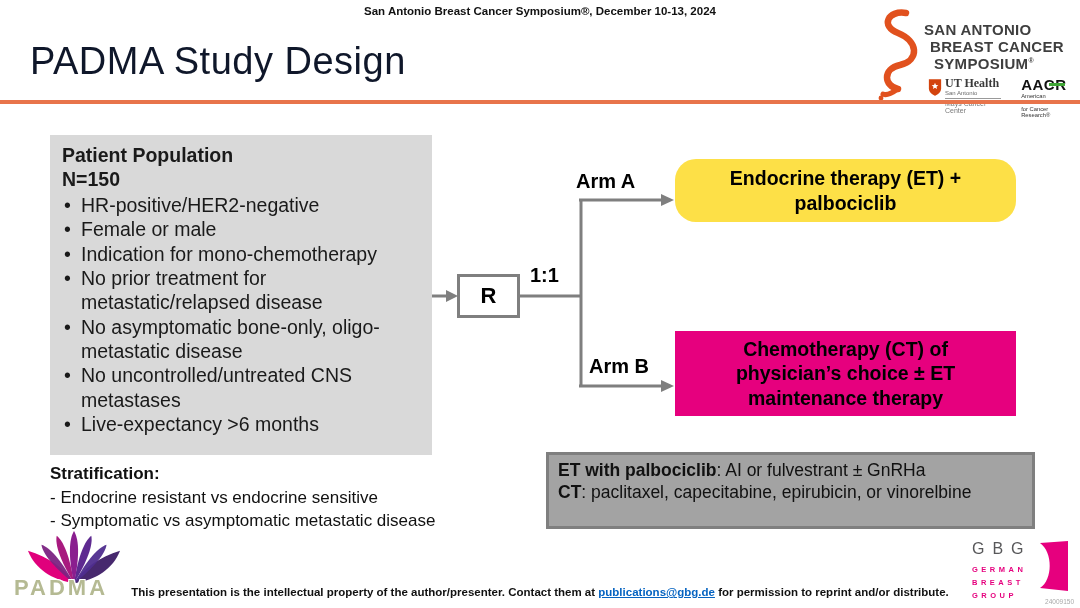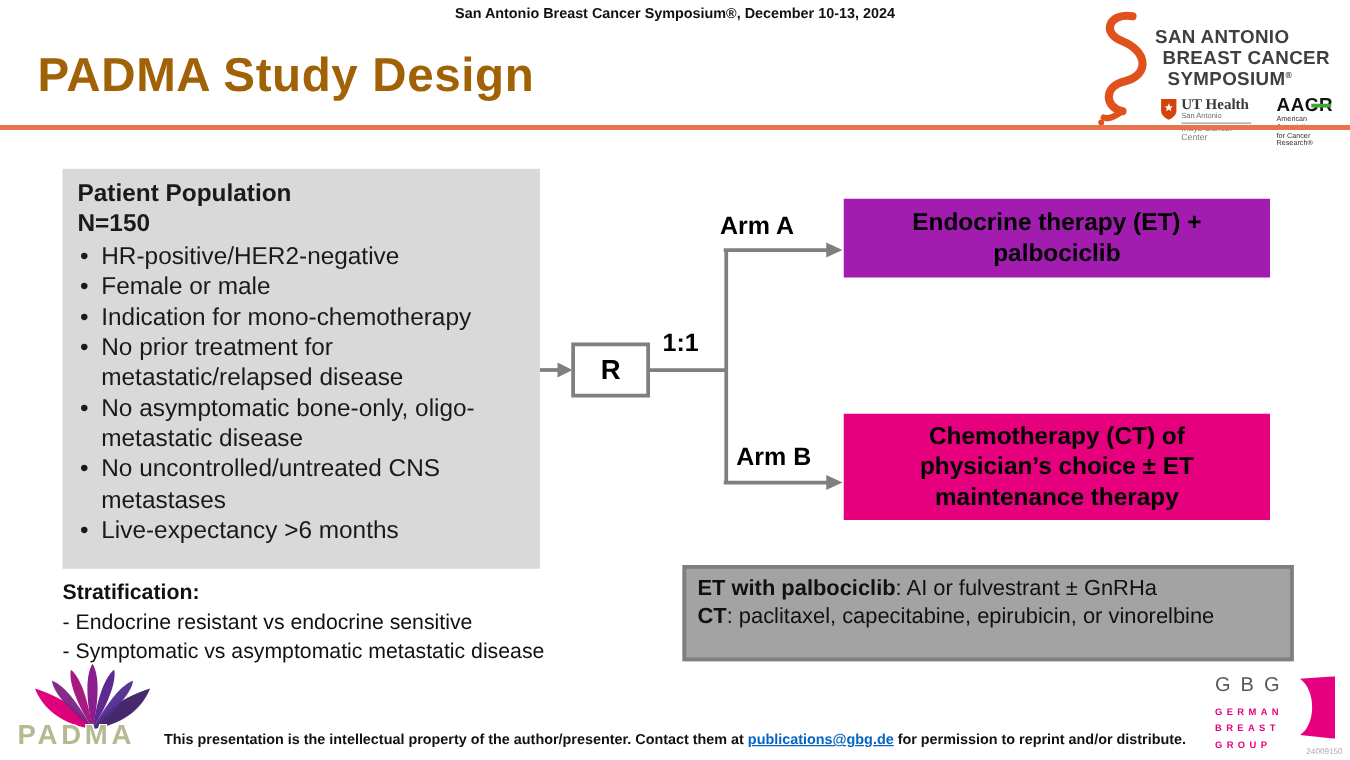--- a/index.html
+++ b/index.html
@@ -2,21 +2,21 @@
 <html><head>
 <meta charset="utf-8">
 <style>
   * { margin:0; padding:0; box-sizing:border-box; }
   body { background:#fff; font-family:"Liberation Sans", sans-serif; }
   .slide { position:relative; width:1080px; height:608px; background:#ffffff; overflow:hidden; }
 
   .symposium-header { position:absolute; top:5px; left:0; width:100%; text-align:center;
     font-size:11.5px; font-weight:bold; color:#111; }
 
-  .title { position:absolute; left:30px; top:40px; font-size:38px; font-weight:bold; color:#a16207;
+  .title { position:absolute; left:30px; top:40px; font-size:38px; font-weight:normal; color:#0f172a;
     letter-spacing:0.5px; }
 
   .divider { position:absolute; left:0; top:100px; width:1080px; height:4px; background:#e8744b; }
 
   
   .sabcs-logo { position:absolute; left:872px; top:8px; width:200px; display:flex; }
   .ribbon-wrap { width:48px; height:92px; flex:none; }
   .sabcs-text { padding-left:4px; padding-top:14px; }
   .sabcs-l { font-size:15px; font-weight:bold; color:#3f3f3f; letter-spacing:0.3px; line-height:1.12; }
   .sabcs-l2 { padding-left:6px; }
@@ -51,21 +51,21 @@
   .connectors { position:absolute; left:0; top:0; pointer-events:none; }
   .r-box { position:absolute; left:457px; top:274px; width:63px; height:44px; background:#fff;
     border:3px solid #7f7f7f; display:flex; align-items:center; justify-content:center;
     font-size:22px; font-weight:bold; color:#000; }
   .ratio { position:absolute; left:530px; top:264px; font-size:20px; font-weight:bold; color:#000; }
   .arm-label { position:absolute; font-size:20px; font-weight:bold; color:#000; }
   .arm-a-label { left:576px; top:170px; }
   .arm-b-label { left:589px; top:355px; }
   .arm-box { position:absolute; left:675px; width:341px; display:flex; align-items:center; justify-content:center;
     text-align:center; font-size:19.5px; font-weight:bold; color:#000; line-height:1.25; padding:4px 18px; }
-  .arm-box-a { top:159px; height:63px; background:#a21caf; }
+  .arm-box-a { top:159px; height:63px; background:#fde047;border-radius:21px; }
   .arm-box-b { top:331px; height:85px; background:#e6007e; }
 
   
   .treat-box { position:absolute; left:546px; top:452px; width:489px; height:77px; background:#a3a3a3;
     border:3px solid #7f7f7f; padding:4px 9px; }
   .treat-line { font-size:17.5px; color:#111; line-height:1.28; white-space:nowrap; }
   .treat-line .lead { font-weight:bold; }
 
   
   .padma-logo { position:absolute; left:14px; top:531px; width:120px; height:72px; }

